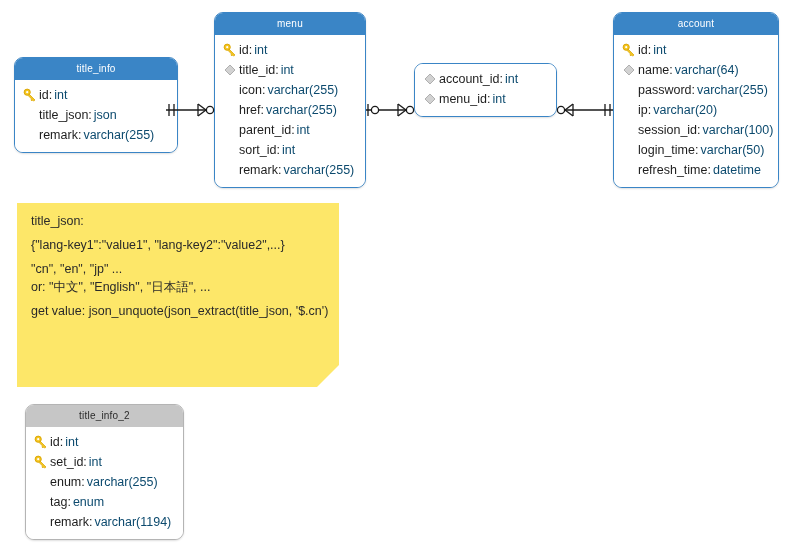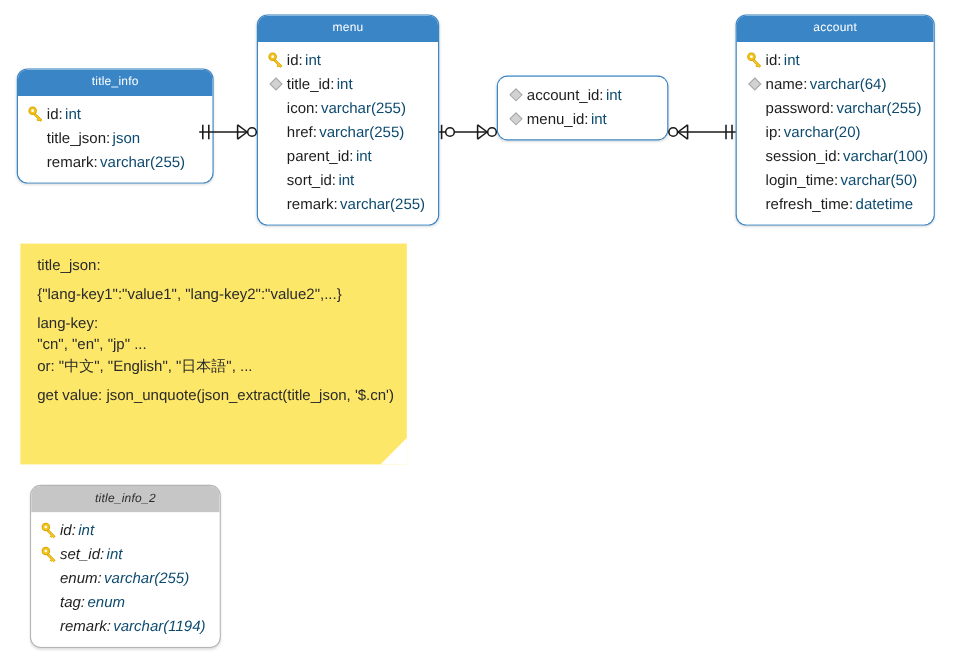--- a/index.html
+++ b/index.html
@@ -15,21 +15,21 @@
   
   .table{
     position:absolute;
     box-sizing:border-box;
     border:1.5px solid #3a85c6;
     border-radius:9px;
     background:#ffffff;
     overflow:hidden;
     box-shadow:0 1px 2px rgba(0,0,0,.13);
   }
-  .table.gray{border-color:#b4b4b4;font-style:italic;}
+  .table.gray{border-color:#b4b4b4;}
   .thead{
     background:#3a85c6;
     color:#ffffff;
     font-size:10px;
     text-align:center;
     padding:5px 8px 6px;
     letter-spacing:.2px;
     line-height:1.1;
   }
   .table.gray .thead{background:#c6c6c6;color:#2b2b2b;}
@@ -335,19 +335,18 @@
           <line x1="30" y1="15" x2="38" y2="9" stroke="#1a1a1a" stroke-width="1.3" fill="none"></line>
           <line x1="30" y1="15" x2="38" y2="21" stroke="#1a1a1a" stroke-width="1.3" fill="none"></line>
           <line x1="38" y1="9" x2="38" y2="21" stroke="#1a1a1a" stroke-width="1.3" fill="none"></line>
           <line x1="75" y1="9" x2="75" y2="21" stroke="#1a1a1a" stroke-width="1.3" fill="none"></line>
           <line x1="70" y1="9" x2="70" y2="21" stroke="#1a1a1a" stroke-width="1.3" fill="none"></line>
         </g>
       </svg></div>
     <div class="note" style="left: 17px; top: 203px; width: 322px; height: 184px;">
       <div class="ln">title_json:</div>
       <div class="ln">{"lang-key1":"value1", "lang-key2":"value2",...}</div>
-      <div class="ln tight">lang-key:</div>
       <div class="ln tight">"cn", "en", "jp" ...</div>
       <div class="ln">or: "中文", "English", "日本語", ...</div>
       <div class="ln">get value: json_unquote(json_extract(title_json, '$.cn')</div>
       <div class="note-fold"></div>
     </div>
   </div>
 
 </body></html>

